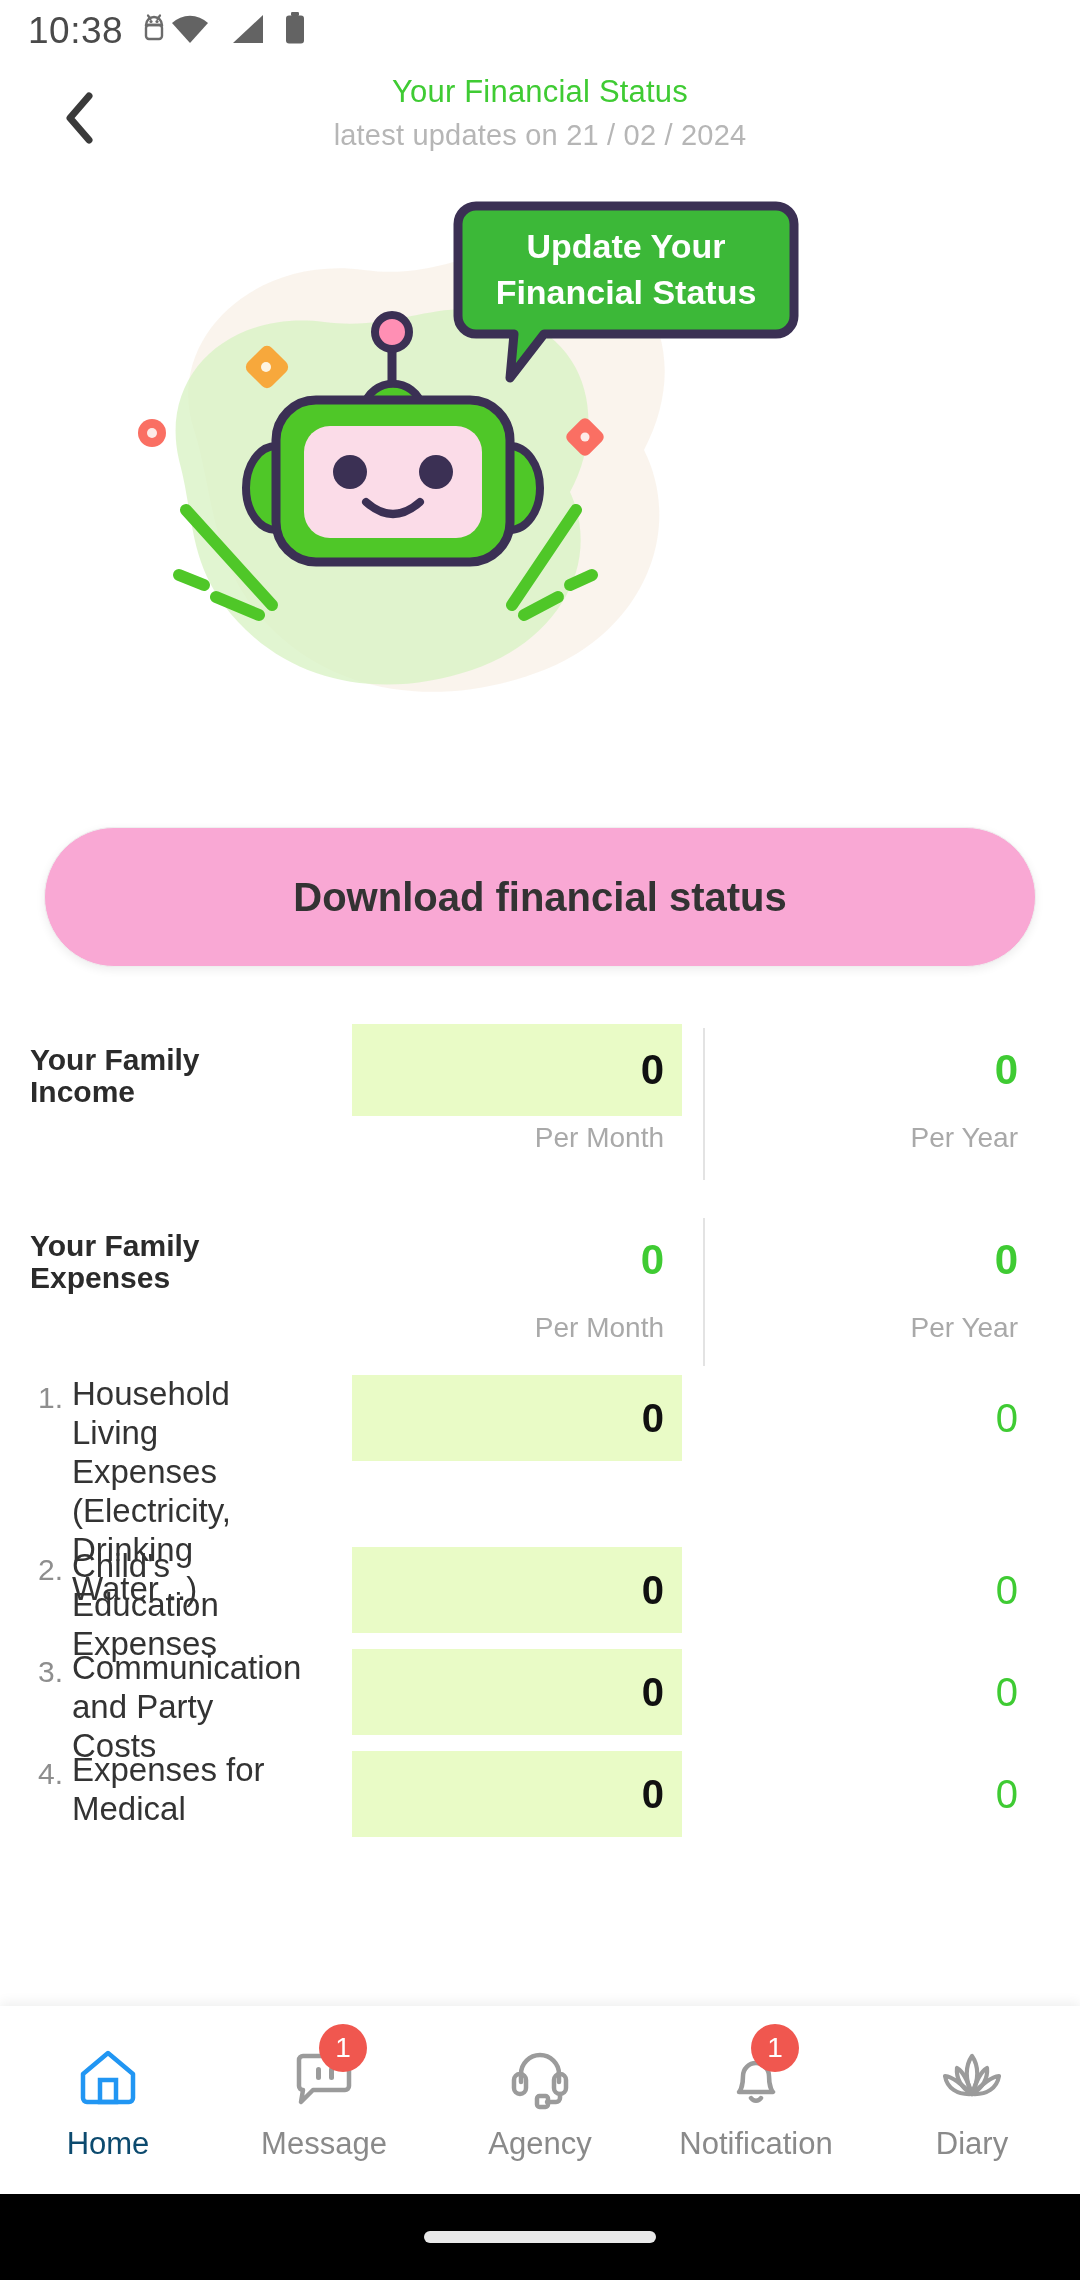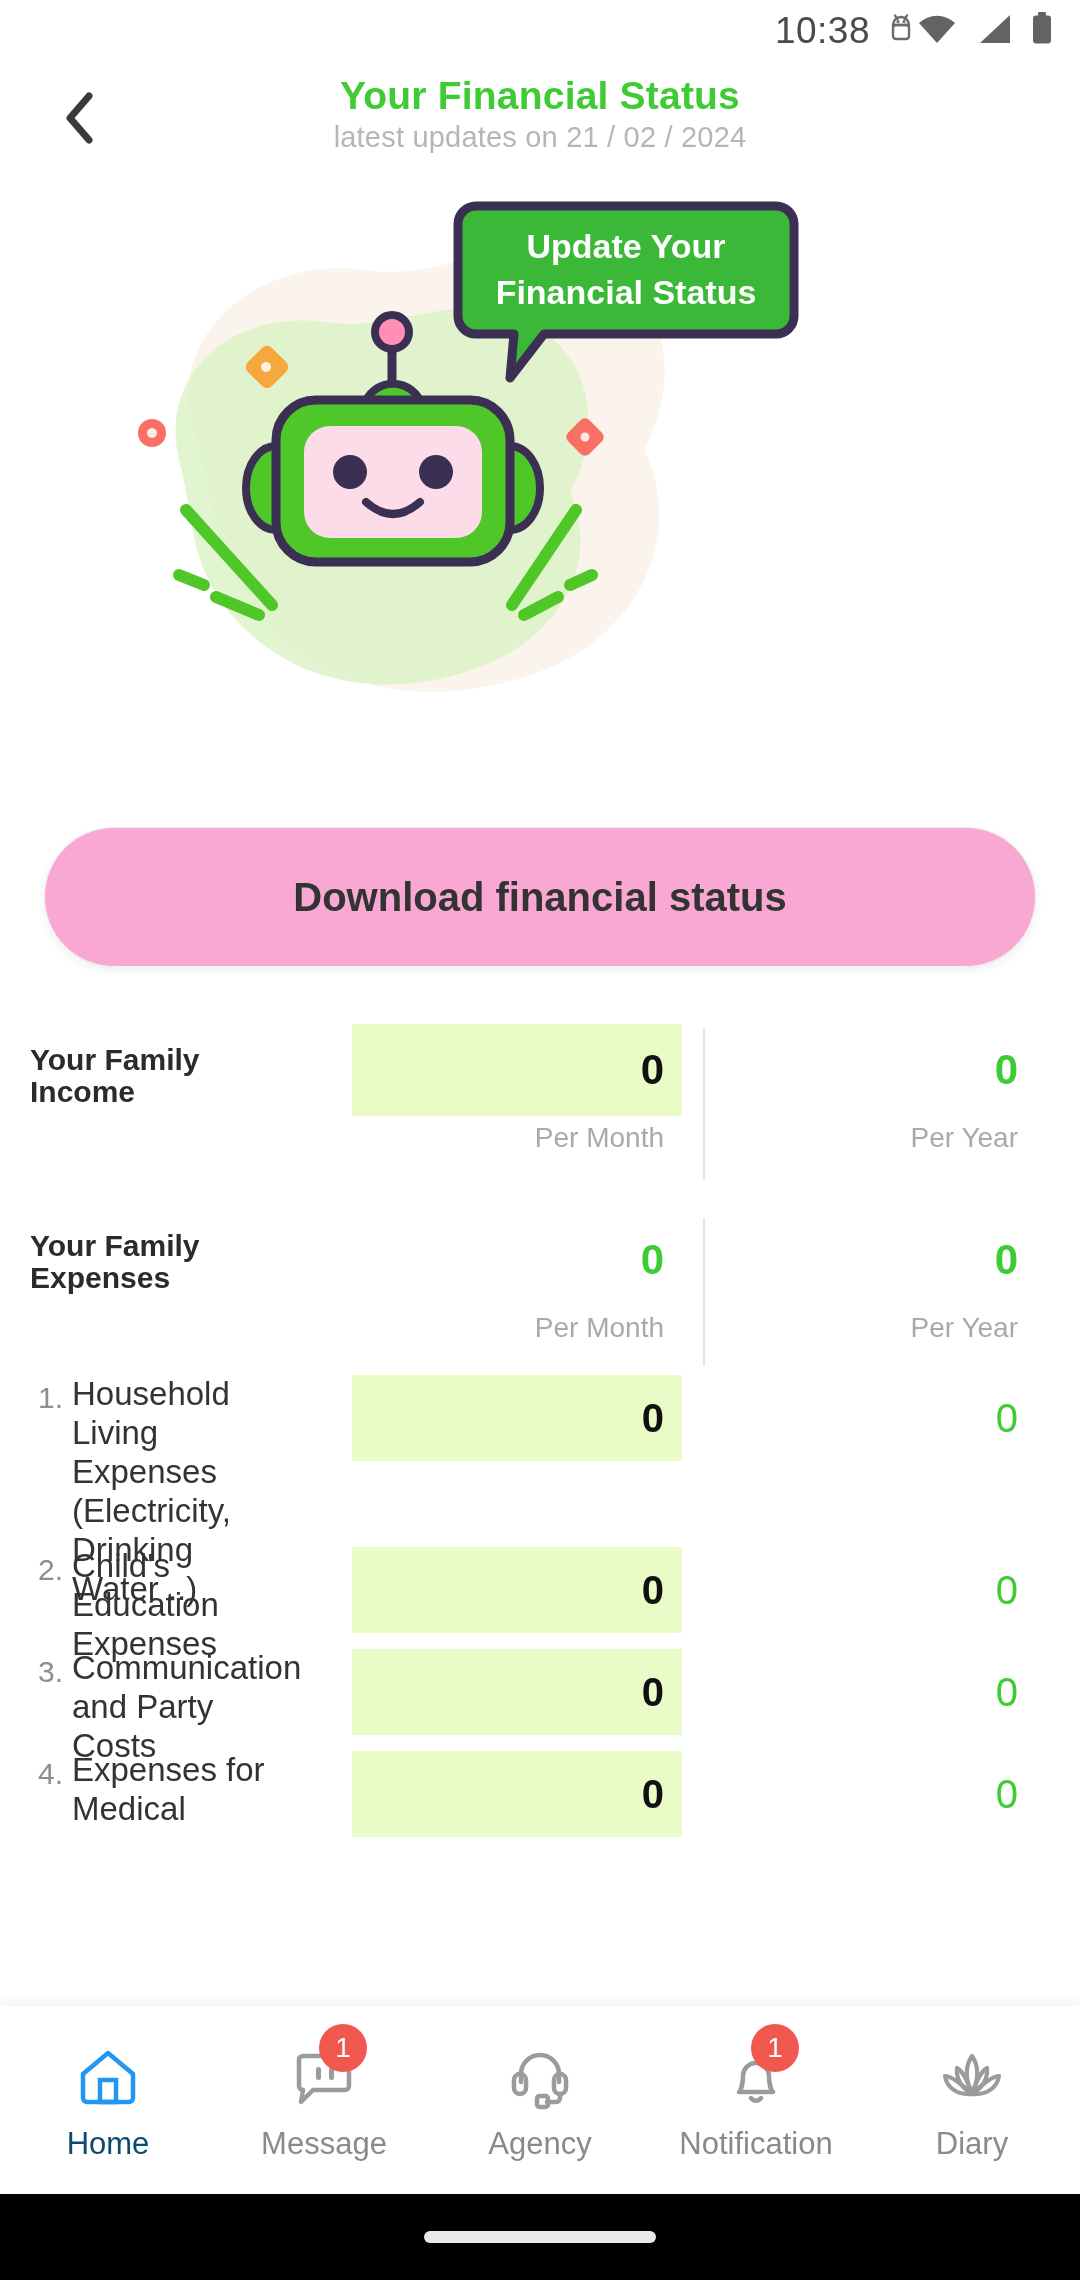--- a/index.html
+++ b/index.html
@@ -7,42 +7,42 @@
   body {
     font-family: "Liberation Sans", sans-serif;
     background:#ffffff;
     position:relative;
     overflow:hidden;
   }
 
   
   .statusbar {
     position:absolute; top:0; left:0; width:1080px; height:62px;
-    display:flex; align-items:center; justify-content:flex-end;
+    display:flex; align-items:center; justify-content:flex-start;
     padding:0 26px 0 28px;
   }
   .sb-left { display:flex; align-items:center; gap:16px; }
   .sb-time { font-size:37px; color:#4a4a4a; letter-spacing:.5px; }
   .sb-right { display:flex; align-items:center; gap:16px; }
 
   
   .header { position:absolute; top:62px; left:0; width:1080px; height:122px; }
   .back-btn {
     position:absolute; left:44px; top:22px; width:72px; height:72px;
     display:flex; align-items:center; justify-content:center; cursor:pointer;
   }
   .header-titles {
     position:absolute; left:0; top:0; width:1080px;
     display:flex; flex-direction:column; align-items:center; padding-top:12px;
   }
   .page-title {
-    font-size:39px; font-weight:bold; color:#3fcb33; letter-spacing:.2px;
+    font-size:31px; font-weight:normal; color:#3fcb33; letter-spacing:.2px;
   }
   .page-sub {
-    font-size:29px; color:#b6b6b6; margin-top:3px; letter-spacing:.2px;
+    font-size:29px; color:#b6b6b6; margin-top:9px; letter-spacing:.2px;
   }
 
   
   .hero {
     position:absolute; top:200px; left:0; width:967px; height:580px;
   }
   .hero svg { display:block; margin:0 auto; }
 
   
   .download-btn {

